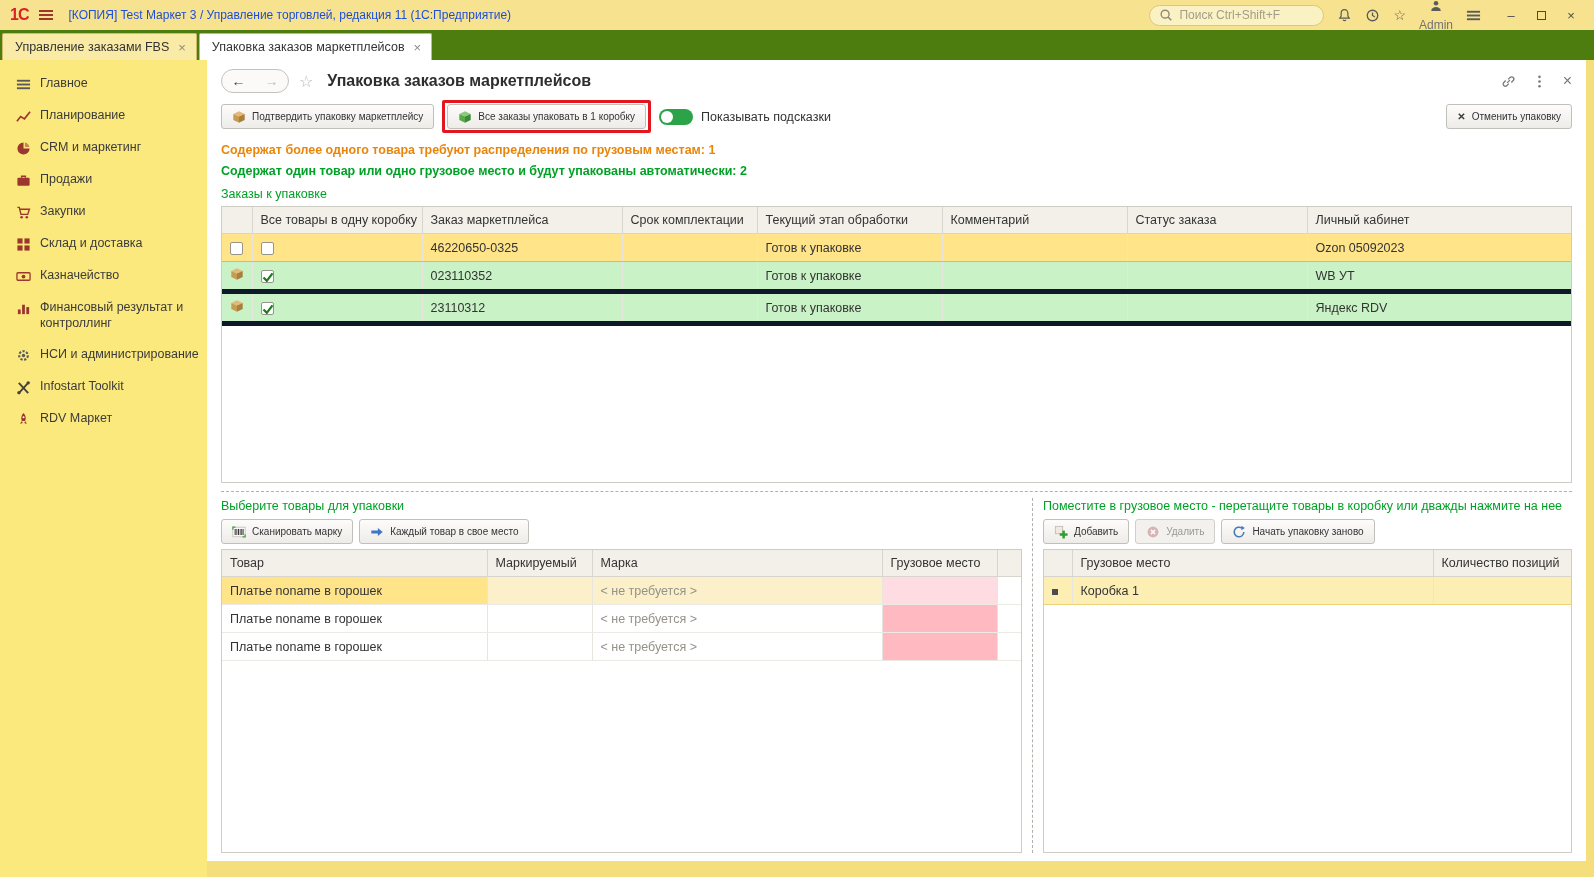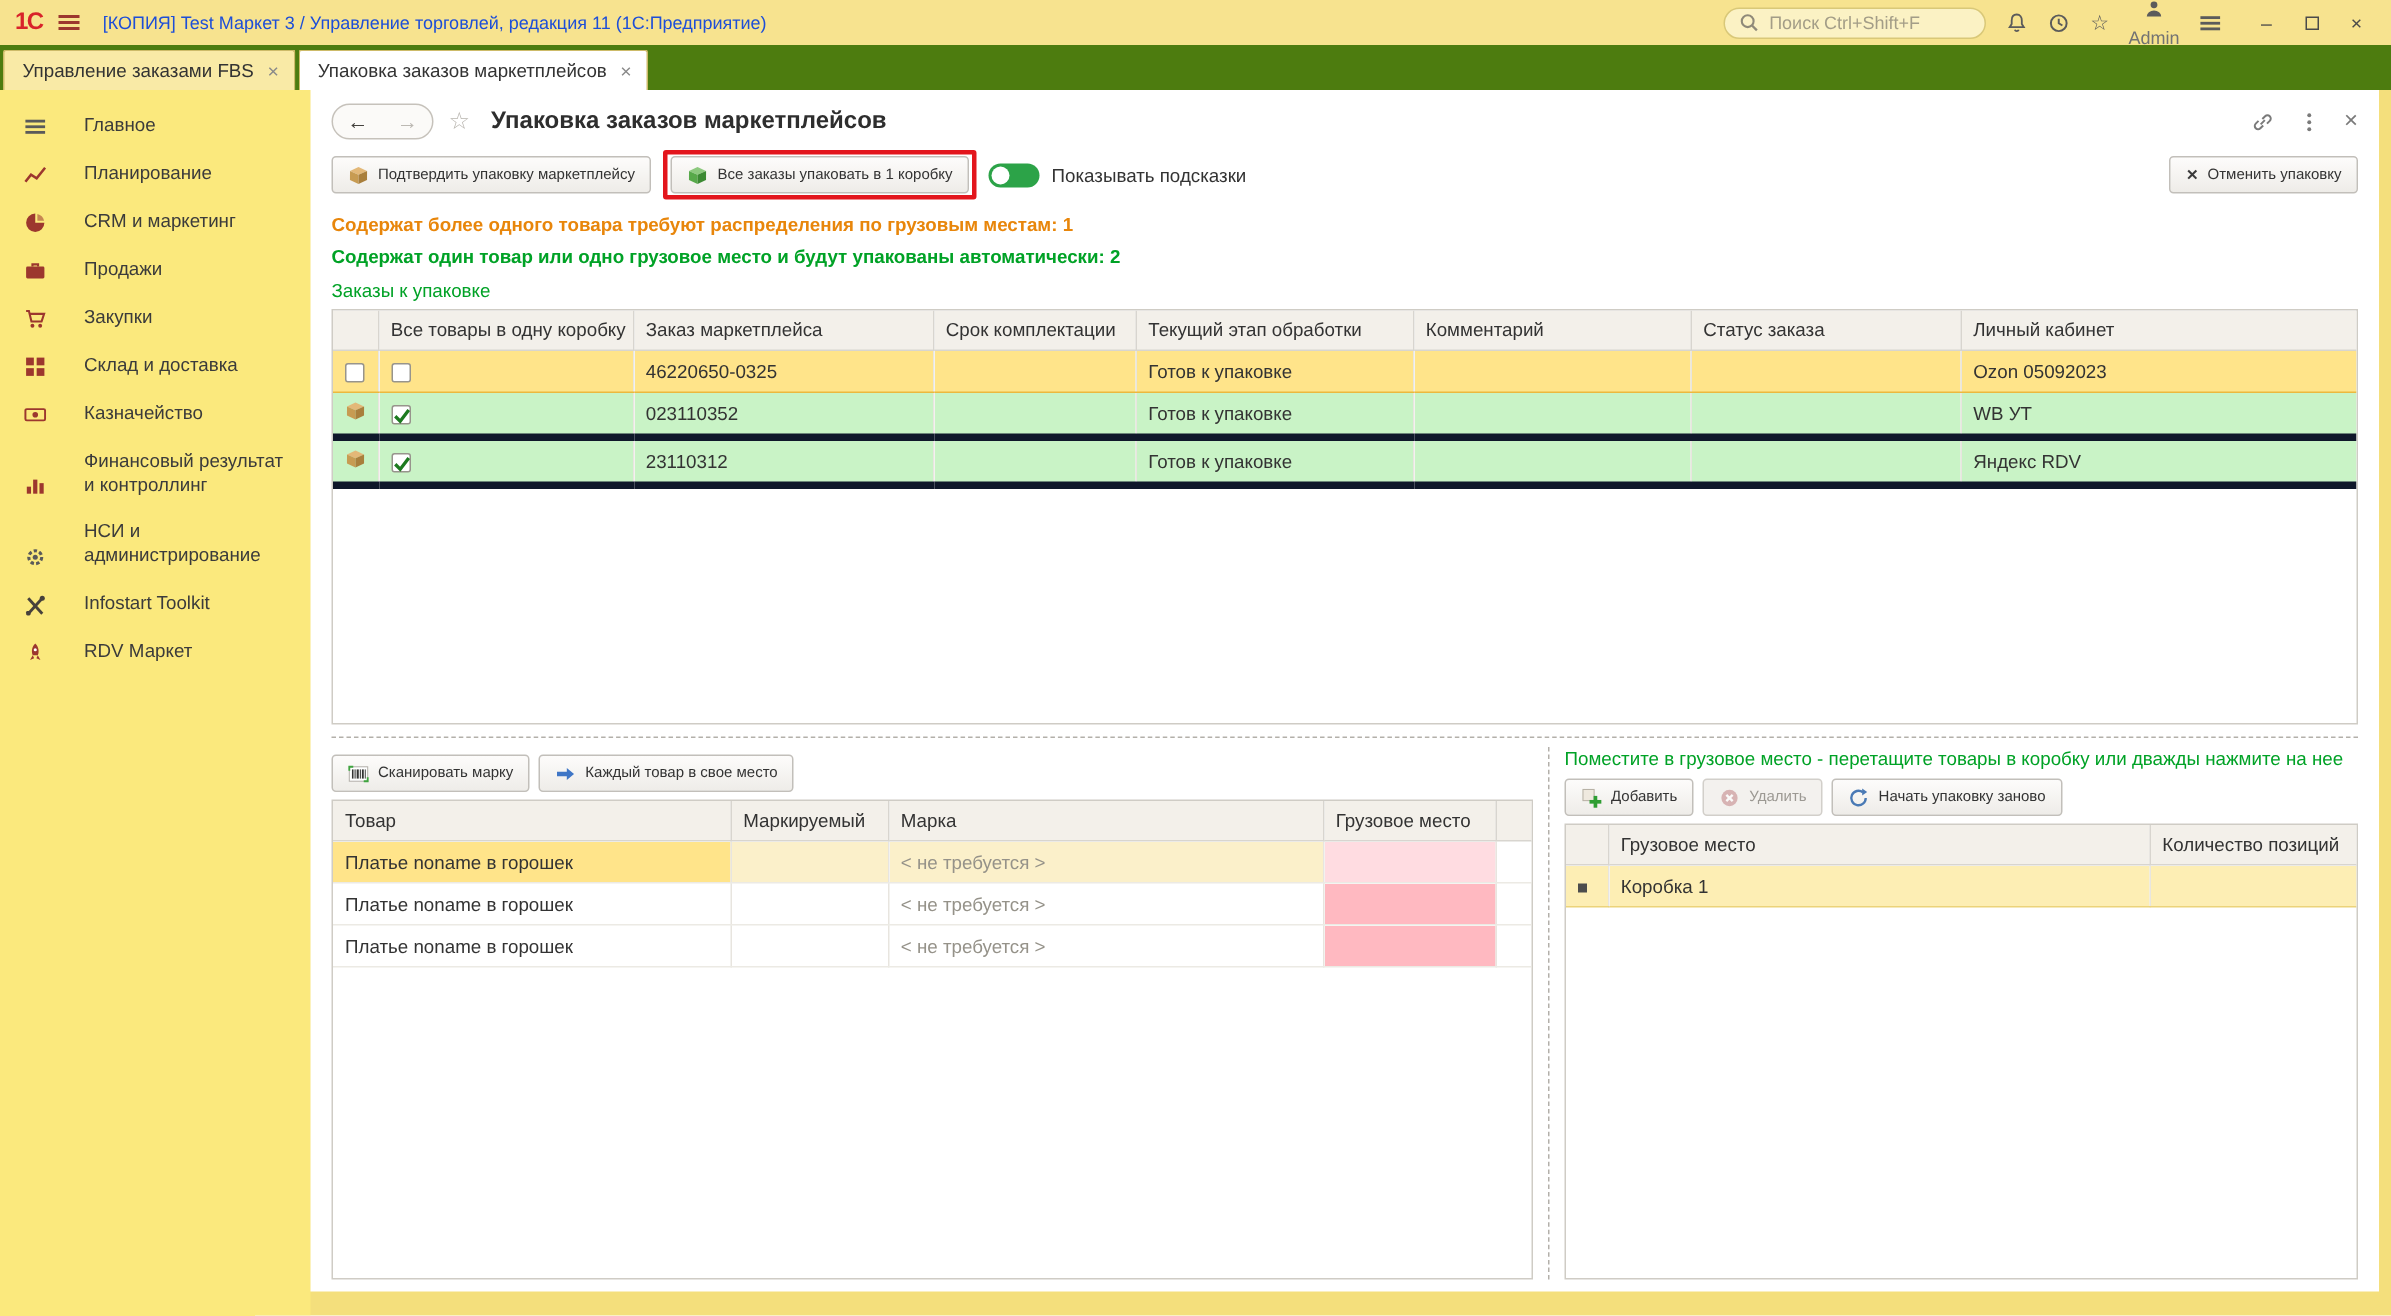--- a/index.html
+++ b/index.html
@@ -28,21 +28,21 @@
 
   
   .tabbar { height:30px; background:#4d7c0f; display:flex; align-items:flex-end; padding-left:2px; flex:none; }
   .tab { display:flex; align-items:center; gap:9px; height:27px; padding:0 10px 0 12px; border:1px solid #cdbb69; border-bottom:none; background:#f9eaa6; font-size:12.5px; color:#333; border-radius:2px 2px 0 0; margin-right:2px; white-space:nowrap; }
   .tab.active { background:#ffffff; }
   .tab-close { color:#8a8a8a; font-size:13px; }
 
   
   .main { flex:1; display:flex; background:#f4df7c; min-height:0; }
   .sidebar { width:207px; background:#fbe97d; padding-top:8px; flex:none; overflow:hidden; }
-  .sbi { display:flex; gap:25px; padding:8px 8px 8px 16px; line-height:1.25; color:#3b3b3b; cursor:pointer; align-items:flex-end; }
+  .sbi { display:flex; gap:9px; padding:8px 8px 8px 16px; line-height:1.25; color:#3b3b3b; cursor:pointer; align-items:flex-start; }
   .sbi svg { flex:none; margin-top:1px; }
   .ic-red { color:#9c372e; }
   .ic-gray { color:#5a5a5a; }
   .ic-dark { color:#47413b; }
 
   .content { flex:1; background:#fff; margin:0 8px 16px 0; display:flex; flex-direction:column; min-width:0; }
 
   .chead { display:flex; align-items:center; gap:10px; padding:9px 14px 3px 14px; flex:none; }
   .navg { display:flex; align-items:center; border:1px solid #c6c2bb; border-radius:13px; height:24px; background:#fbfaf8; overflow:hidden; }
   .navbtn { width:33px; text-align:center; font-size:14px; line-height:22px; }
@@ -464,20 +464,21 @@
               <td></td>
               <td>Яндекс RDV</td>
             </tr>
           </tbody>
         </table>
       </div>
 
       <div class="bottom">
 
         <div class="pane-left">
+          <div class="pane-caption">Выберите товары для упаковки</div>
           <div class="pane-toolbar">
             <button class="btn">
               <svg class="icon14">
                   <use href="#sym-barcode"></use>
                 </svg>
               <span>Сканировать марку</span>
             </button>
             <button class="btn">
               <svg class="icon14">
                   <use href="#sym-arrow-right-blue"></use>

